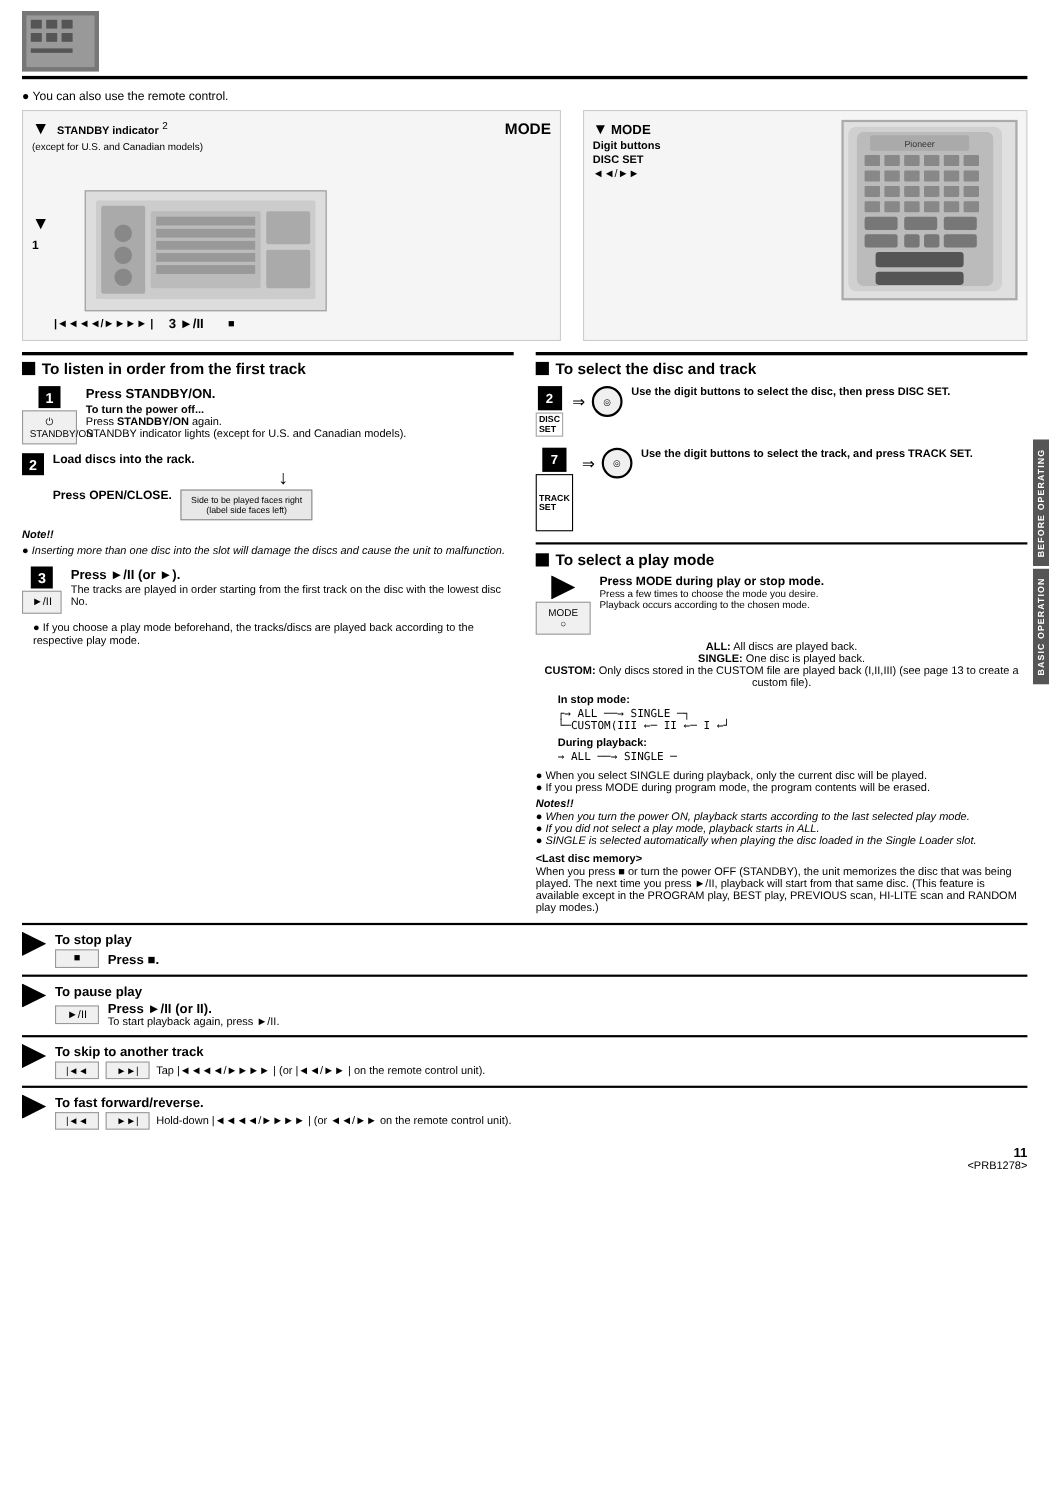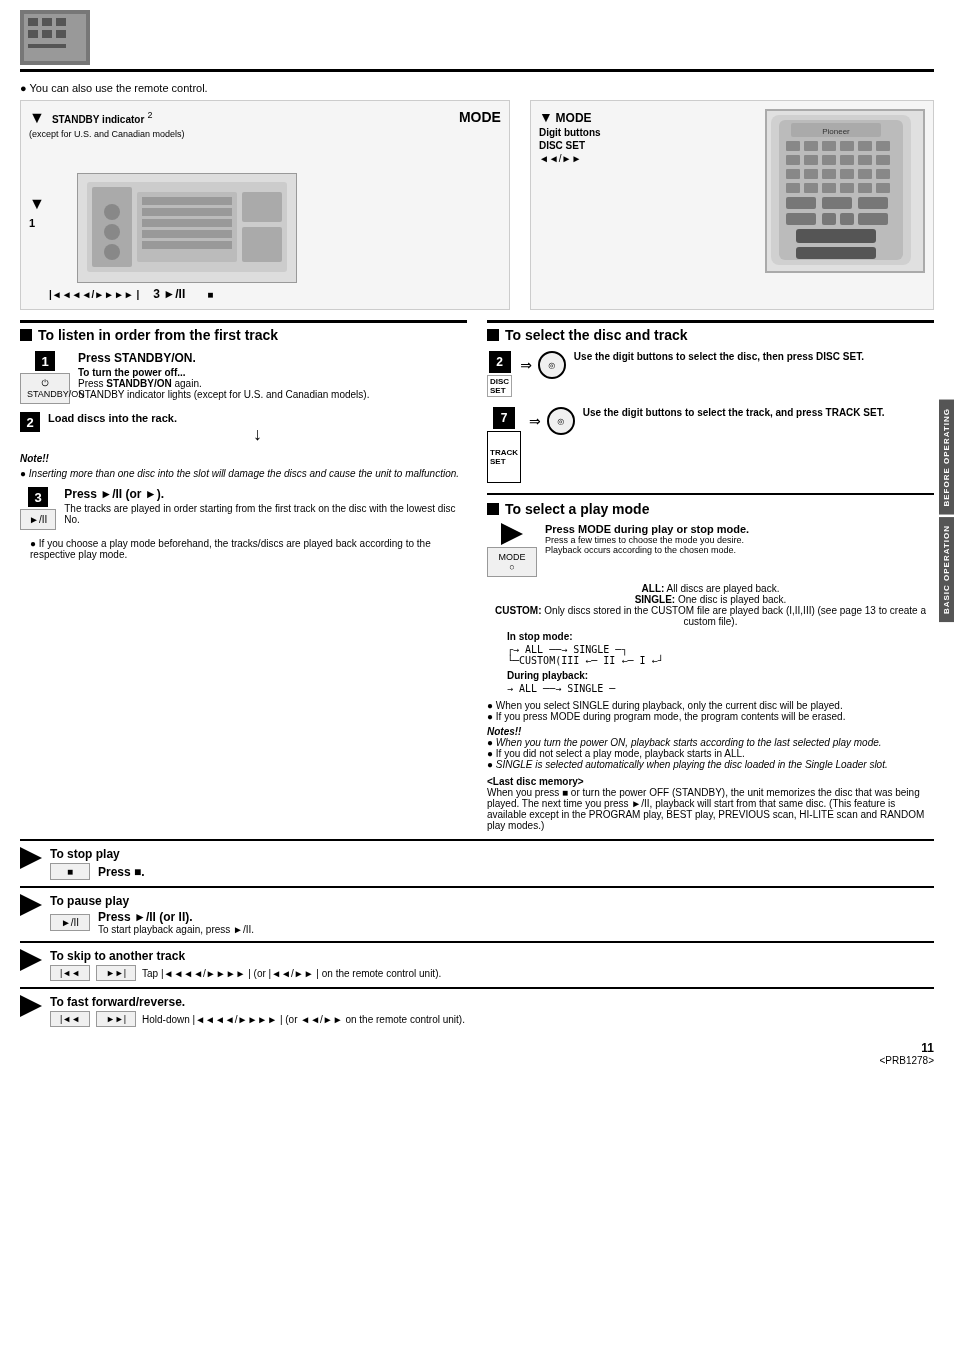--- a/index.html
+++ b/index.html
@@ -438,20 +438,28 @@
       </div>
     </div>
 
     <div class="step-row">
       <div style="display:flex; flex-direction:column; align-items:center; gap:2px;">
         <div class="step-num">2</div>
       </div>
       <div class="step-content">
         <div style="font-weight:bold; font-size:11px;">Load discs into the rack.</div>
         <div style="font-size:18px; text-align:center; font-weight:bold;">↓</div>
+        <div style="display:flex; align-items:flex-start; gap:8px;">
+          <div>
+            <div style="font-weight:bold; font-size:11px;">Press OPEN/CLOSE.</div>
+          </div>
+          <div style="border:1px solid #888; background:#e8e8e8; padding:4px; font-size:8px; text-align:center; max-width:120px;">
+            <span>Side to be played faces right (label side faces left)</span>
+          </div>
+        </div>
       </div>
     </div>
 
     <div class="note-box">
       <div style="font-style:italic; font-weight:bold; font-size:10px;">Note!!</div>
       <div class="note-italic">● <span>Inserting more than one disc into the slot will damage the discs and cause the unit to malfunction.</span></div>
     </div>
 
     <div class="step-row" style="margin-top:8px;">
       <div style="display:flex; flex-direction:column; align-items:center; gap:2px;">
@@ -535,21 +543,21 @@
         <b>During playback:</b>
         <div style="font-family: monospace; font-size:10px; margin-top:2px;">→ ALL ──→ SINGLE ─</div>
       </div>
       <div style="margin-top:6px; font-size:10px;">
         ● <span>When you select SINGLE during playback, only the current disc will be played.</span><br>
         ● <span>If you press MODE during program mode, the program contents will be erased.</span>
       </div>
       <div style="margin-top:4px; font-size:10px;">
         <div style="font-style:italic; font-weight:bold;">Notes!!</div>
         <div style="font-style:italic;">● <span>When you turn the power ON, playback starts according to the last selected play mode.</span></div>
-        <div style="">● <span>If you did not select a play mode, playback starts in ALL.</span></div>
+        <div style="font-style:italic;">● <span>If you did not select a play mode, playback starts in ALL.</span></div>
         <div style="font-style:italic;">● <span>SINGLE is selected automatically when playing the disc loaded in the Single Loader slot.</span></div>
       </div>
       <div style="margin-top:6px; font-size:10px;">
         <b>&lt;Last disc memory&gt;</b><br>
         <span>When you press ■ or turn the power OFF (STANDBY), the unit memorizes the disc that was being played. The next time you press ►/II, playback will start from that same disc. (This feature is available except in the PROGRAM play, BEST play, PREVIOUS scan, HI-LITE scan and RANDOM play modes.)</span>
       </div>
     </div>
   </div>
 </div>
 

